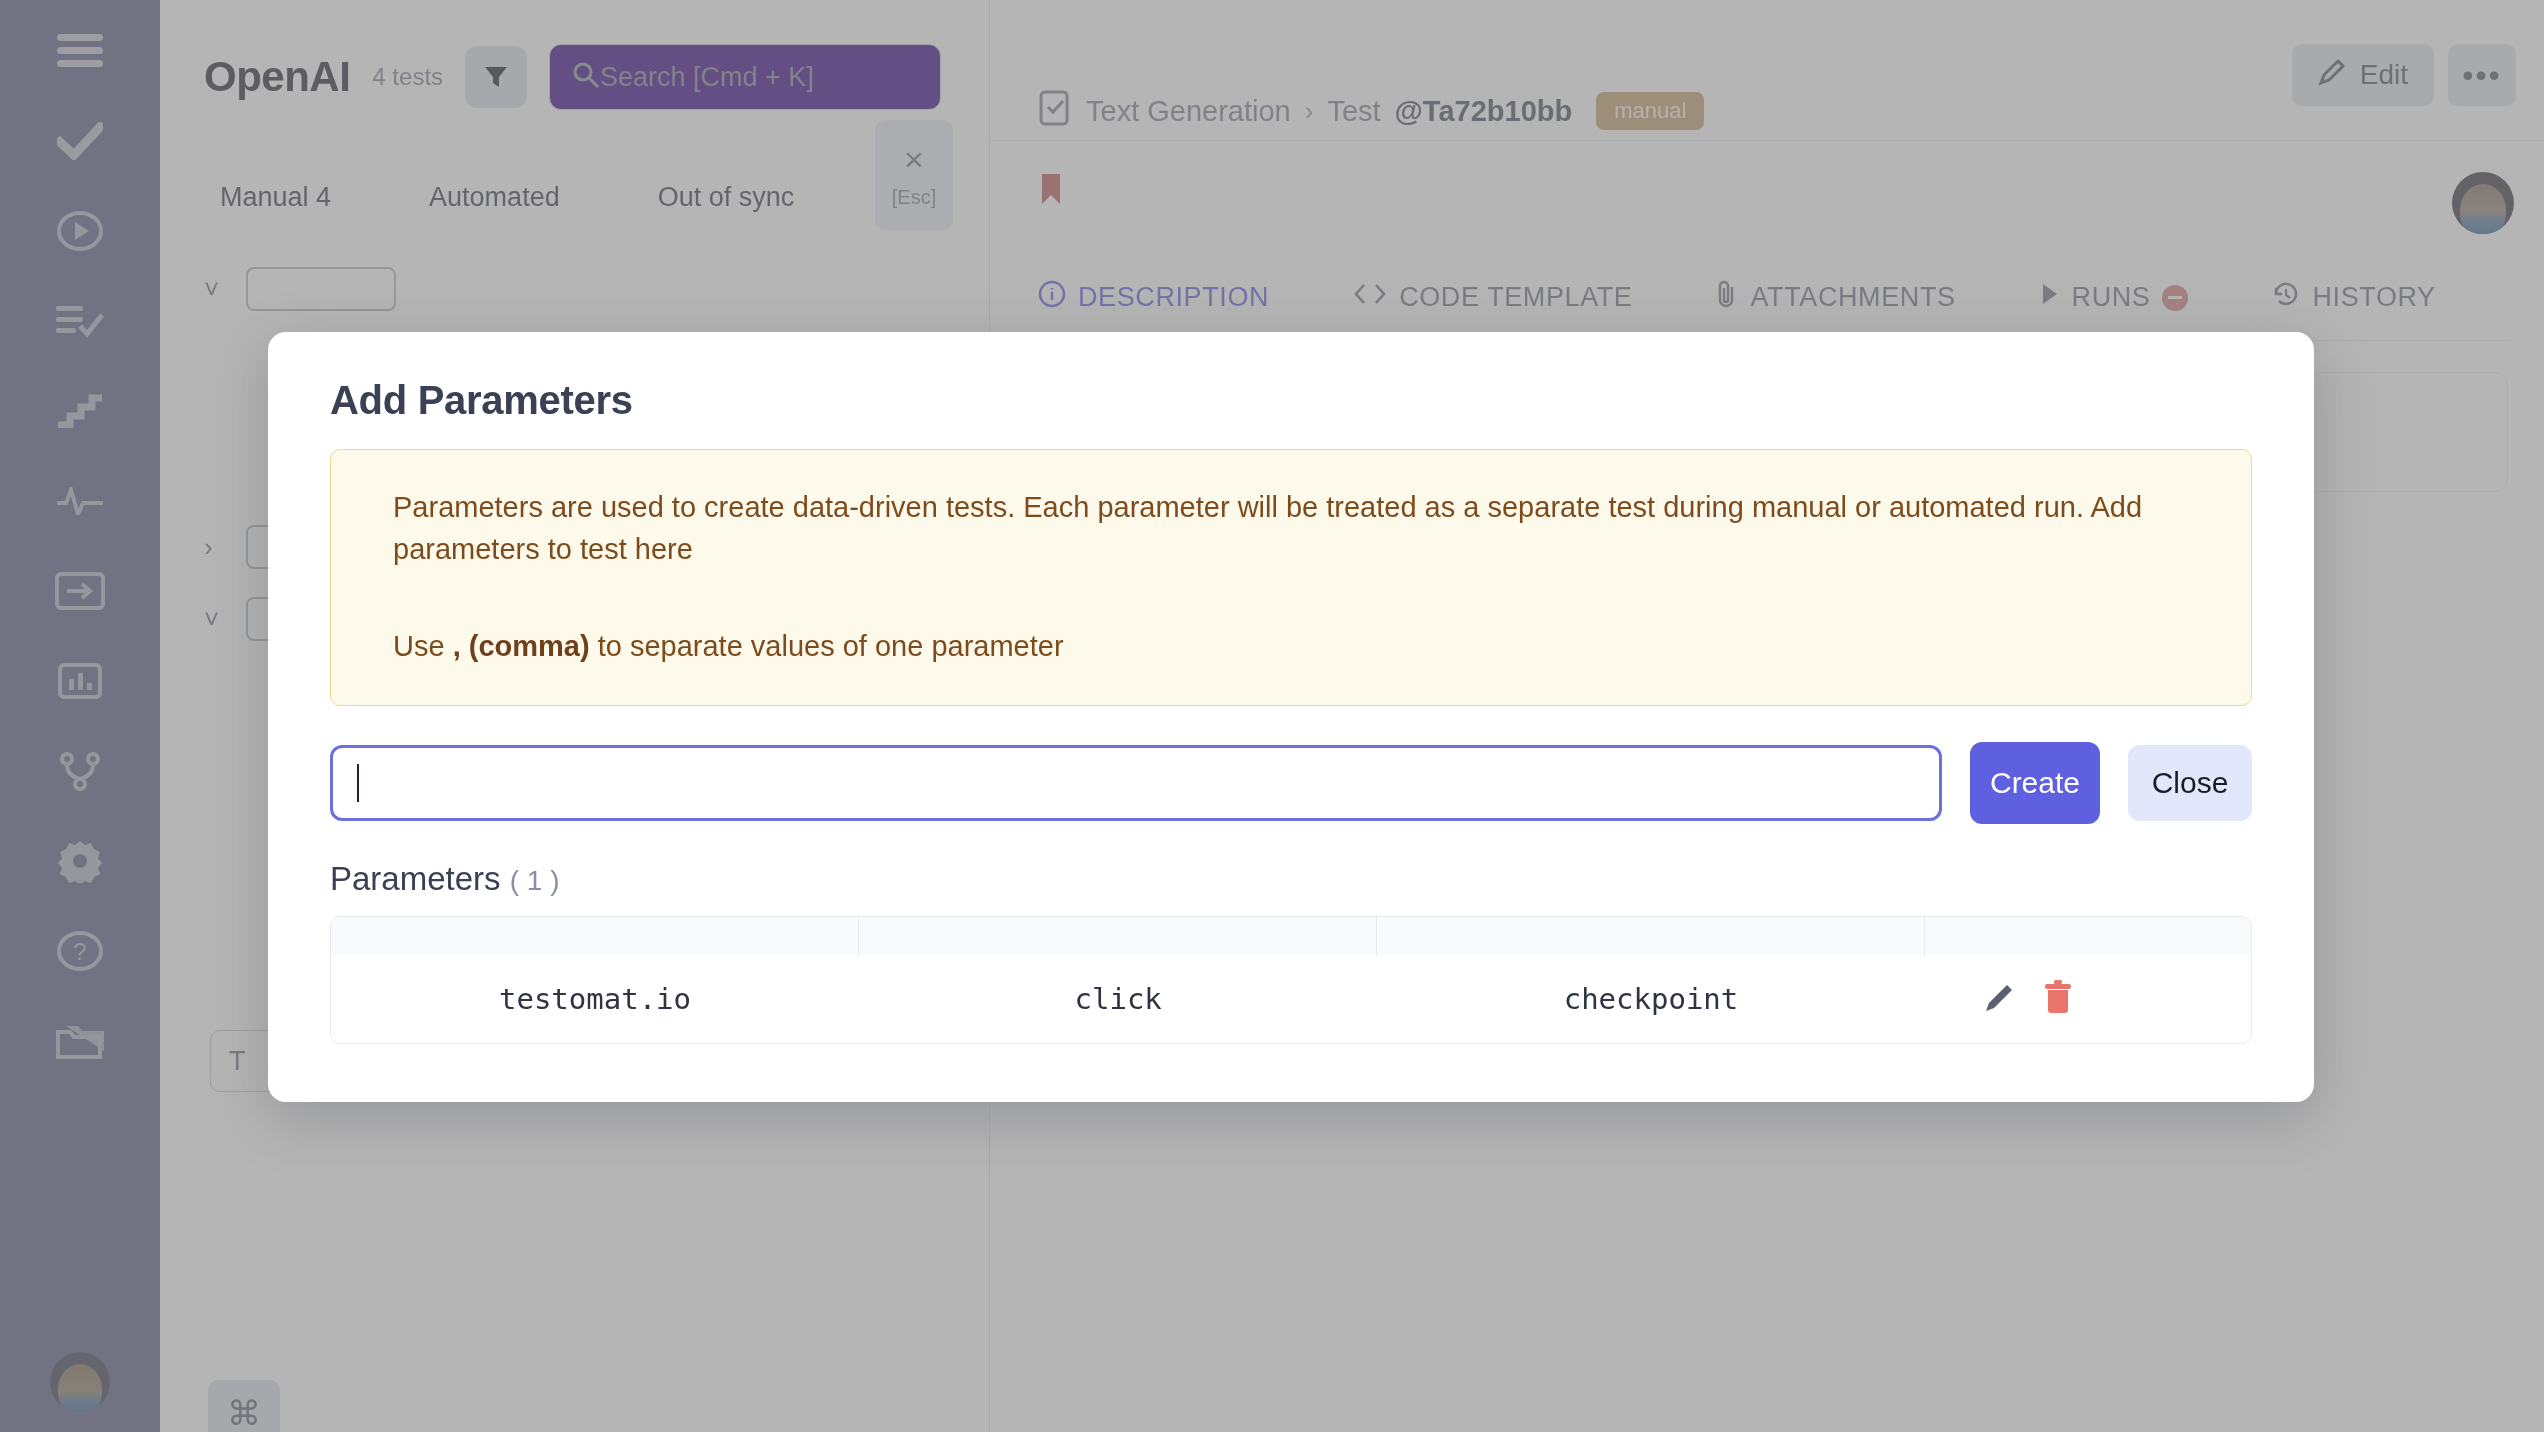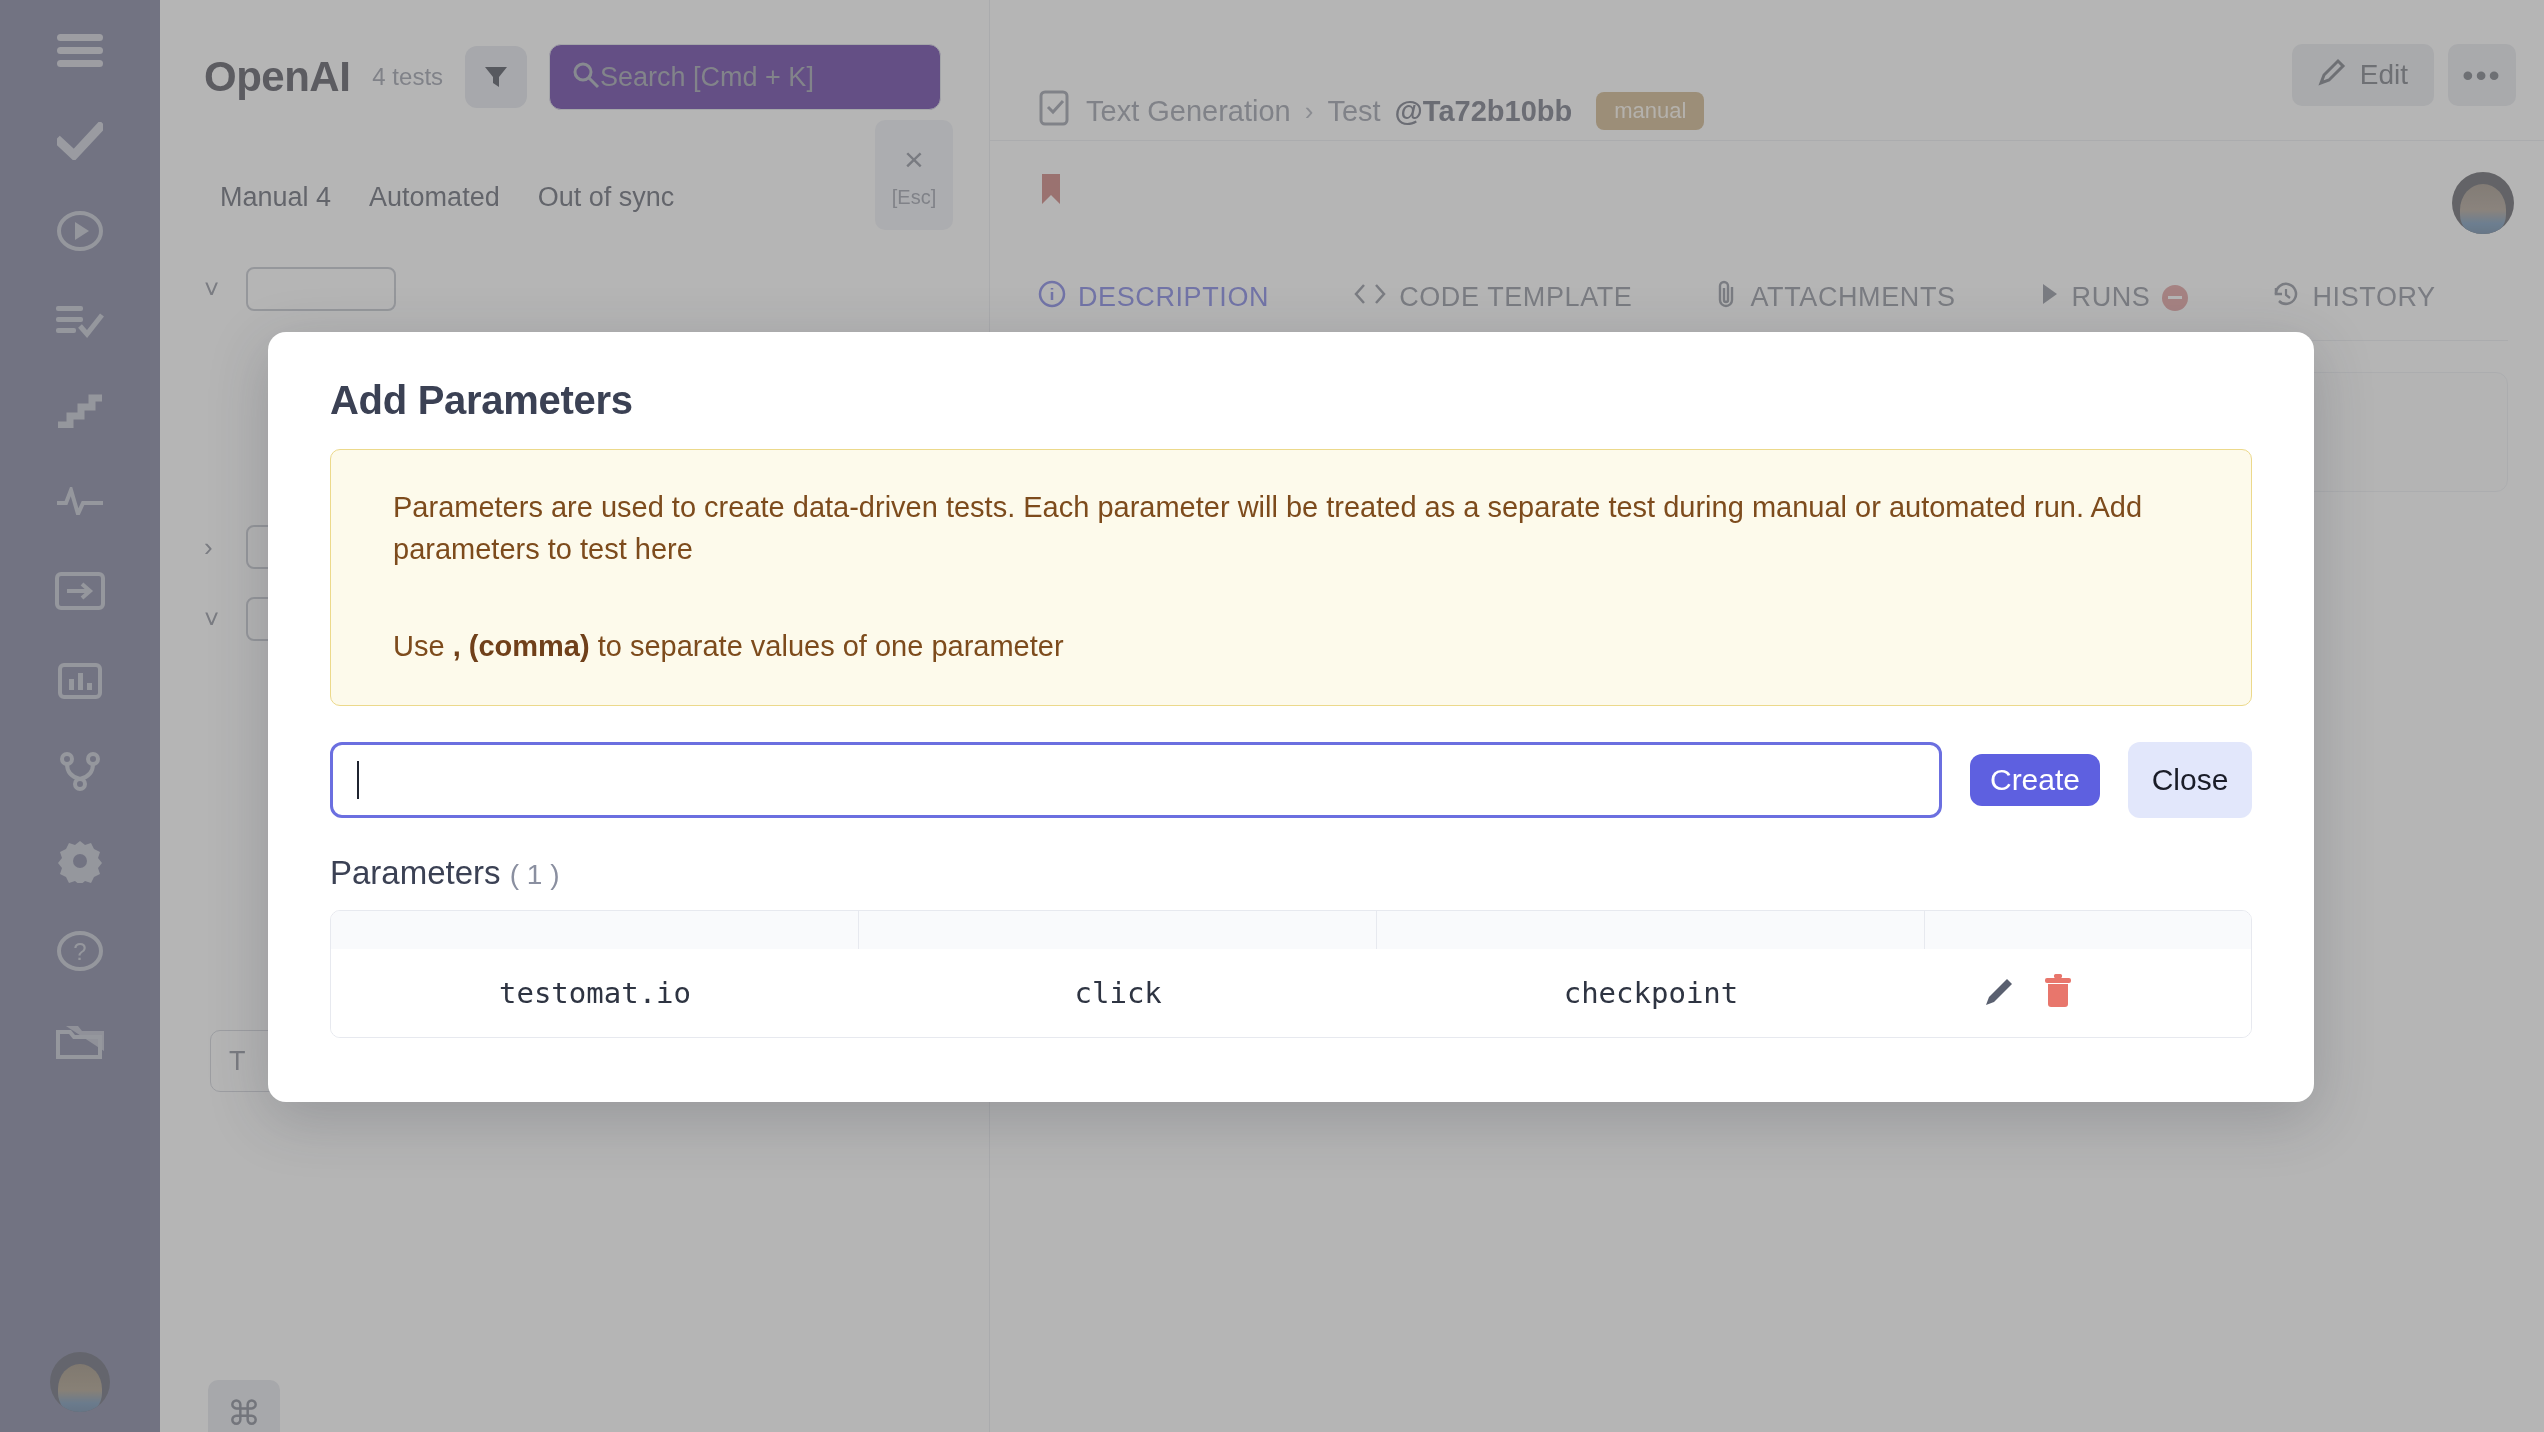--- a/index.html
+++ b/index.html
@@ -58,21 +58,21 @@
     border: 1px solid #dadde5; border-radius: 12px; background: #4c1d95;
   }
   .search-ph { font-size: 27px; color: #8e929f; white-space: nowrap; }
   .esc-btn {
     position: absolute; left: 715px; top: 120px; width: 78px; height: 110px;
     background: #eceef3; border-radius: 10px;
     display: flex; flex-direction: column; align-items: center; justify-content: center; gap: 10px;
   }
   .esc-x { font-size: 34px; color: #7a7e8c; line-height: 1; }
   .esc-lbl { font-size: 20px; color: #8a8e9c; }
-  .lp-tabs { display: flex; gap: 38px; padding: 72px 0 0 60px; }
+  .lp-tabs { display: flex; gap: 98px; padding: 72px 0 0 60px; }
   .lp-tab { font-size: 27px; color: #4a4e5c; }
   .lp-rows { padding-top: 40px; }
   .lp-row { display: flex; align-items: center; gap: 20px; padding: 14px 0 14px 44px; }
   .chev { color: #7c808e; font-size: 26px; width: 22px; }
   .folder-chip {
     width: 150px; height: 44px; border: 2px solid #b9bcc6; border-radius: 8px;
   }
   .tag-chip {
     position: absolute; left: 50px; top: 1030px;
     width: 120px; height: 62px; border: 1px solid #c9ccd5; border-radius: 10px;
@@ -150,21 +150,21 @@
   .notice p { font-size: 29px; line-height: 1.46; color: #7d4b1c; }
   .notice p.second { margin-top: 54px; }
   .notice b { font-weight: 700; color: #70401a; }
   .input-row { display: flex; align-items: center; gap: 28px; margin-top: 36px; }
   .param-input {
     flex: 1 1 auto; height: 76px; border: 3px solid #6b6fe0; border-radius: 12px;
     background: #fff; display: flex; align-items: center; padding: 0 24px;
   }
   .caret { width: 2px; height: 38px; background: #1f2430; }
   .btn-create {
-    width: 130px; height: 52px; border-radius: 12px; background: #5e60e0; color: #fff;
+    width: 130px; height: 82px; border-radius: 12px; background: #5e60e0; color: #fff;
     font-size: 30px; display: flex; align-items: center; justify-content: center;
   }
   .btn-close {
     width: 124px; height: 76px; border-radius: 12px; background: #e2e7fb; color: #1a1d28;
     font-size: 30px; display: flex; align-items: center; justify-content: center;
   }
   .params-head { margin-top: 36px; font-size: 33px; color: #3b4154; }
   .params-head .cnt { color: #8a8fa0; font-size: 28px; }
   .ptable { margin-top: 18px; border: 1px solid #e7e9ef; border-radius: 10px; overflow: hidden; }
   .ptable-head { display: flex; background: #f9fafc; height: 38px; }

